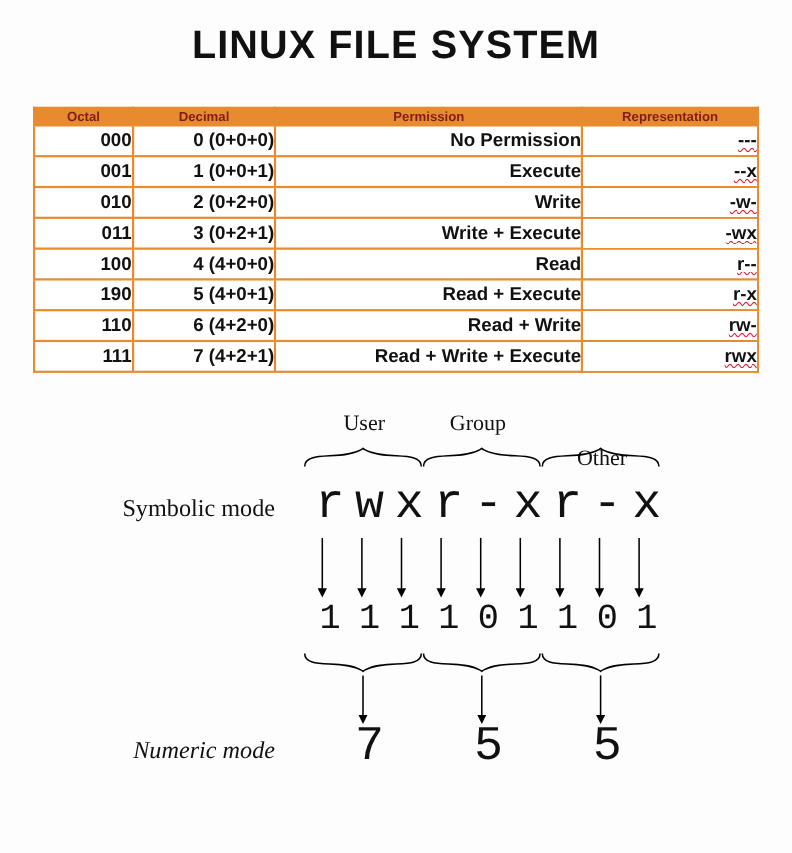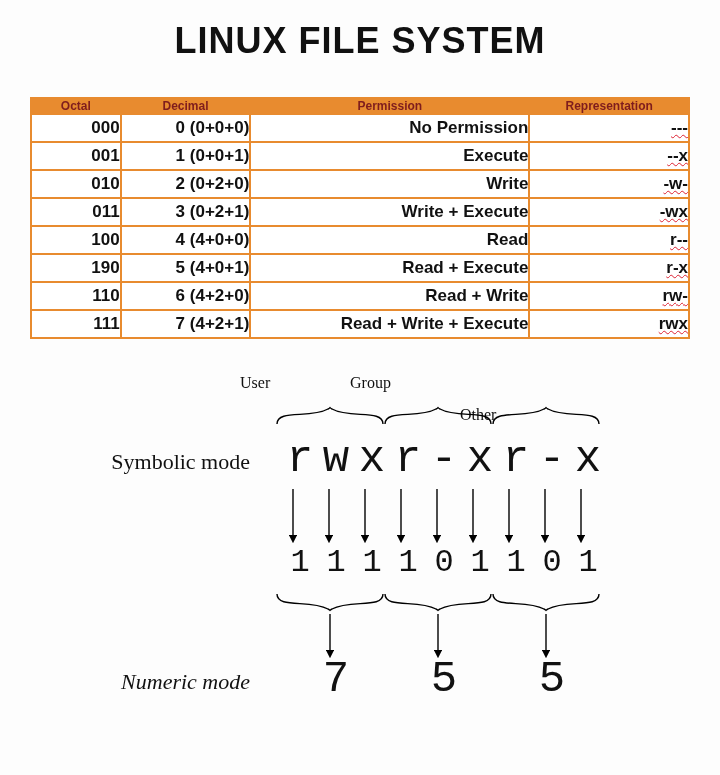--- a/index.html
+++ b/index.html
@@ -65,22 +65,22 @@
   
   .diagram {
     position: relative;
     width: 560px;
     height: 340px;
     margin: 0 auto;
   }
   .diagram .glabel {
     position: absolute;
     font-family: "Times New Roman", Times, serif;
-    font-size: 16px;
-    text-align: left;
+    font-size: 20px;
+    text-align: right;
     width: 110px;
   }
   .diagram .side-label {
     position: absolute;
     font-family: "Times New Roman", Times, serif;
     font-size: 22px;
     text-align: right;
     width: 170px;
   }
   .diagram .row {

